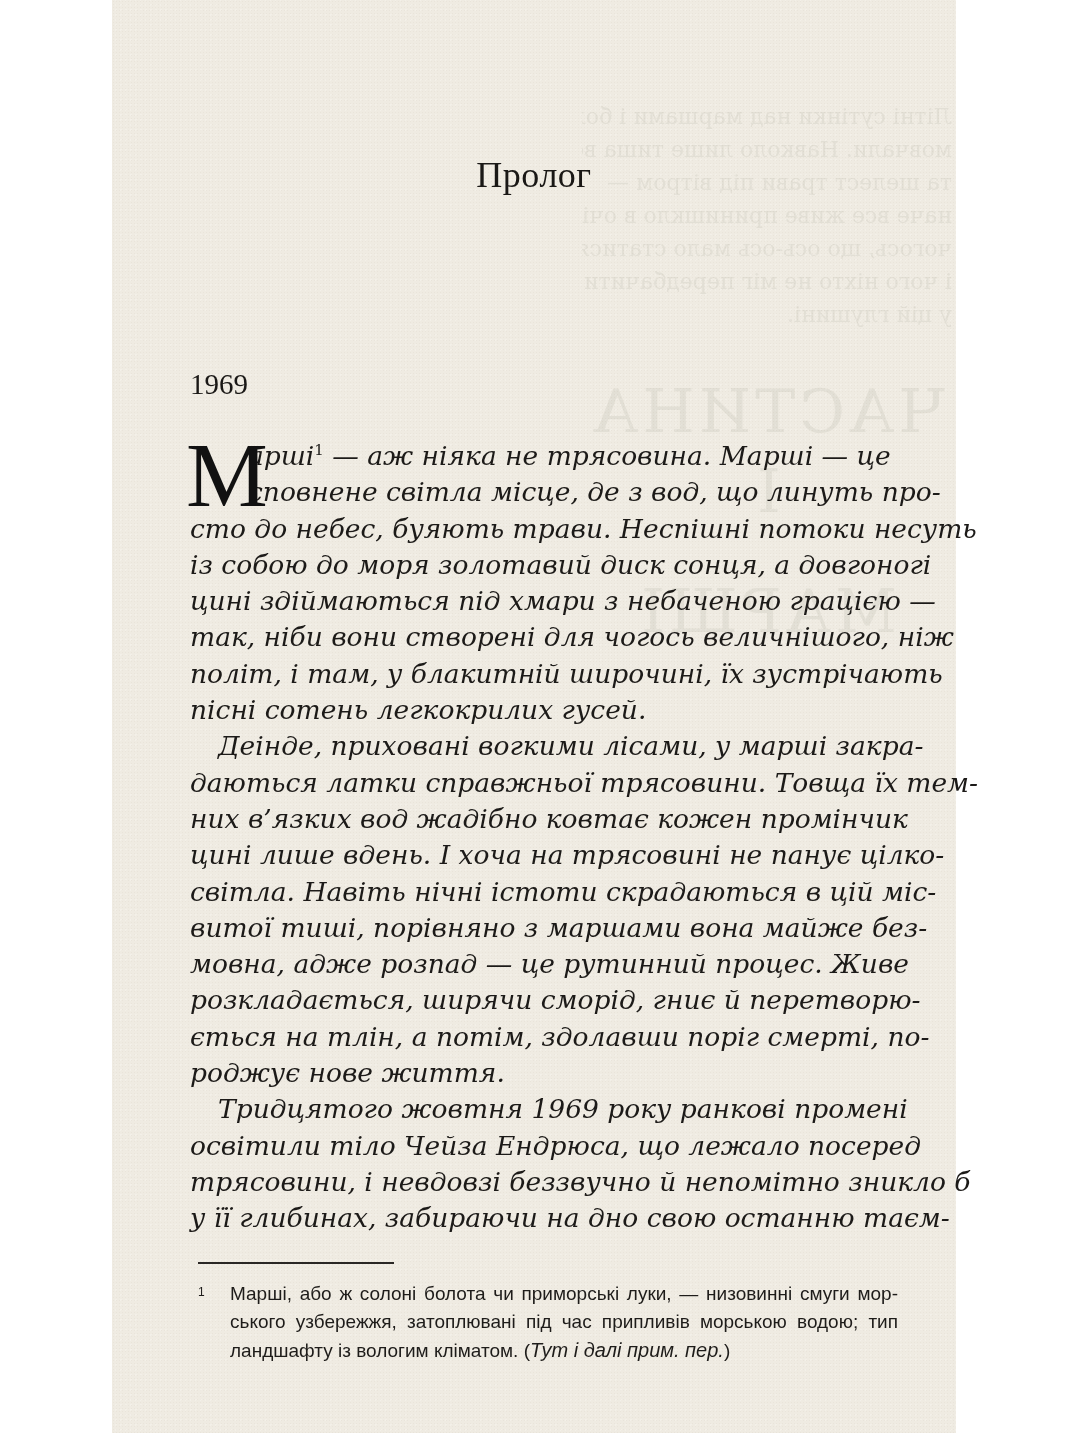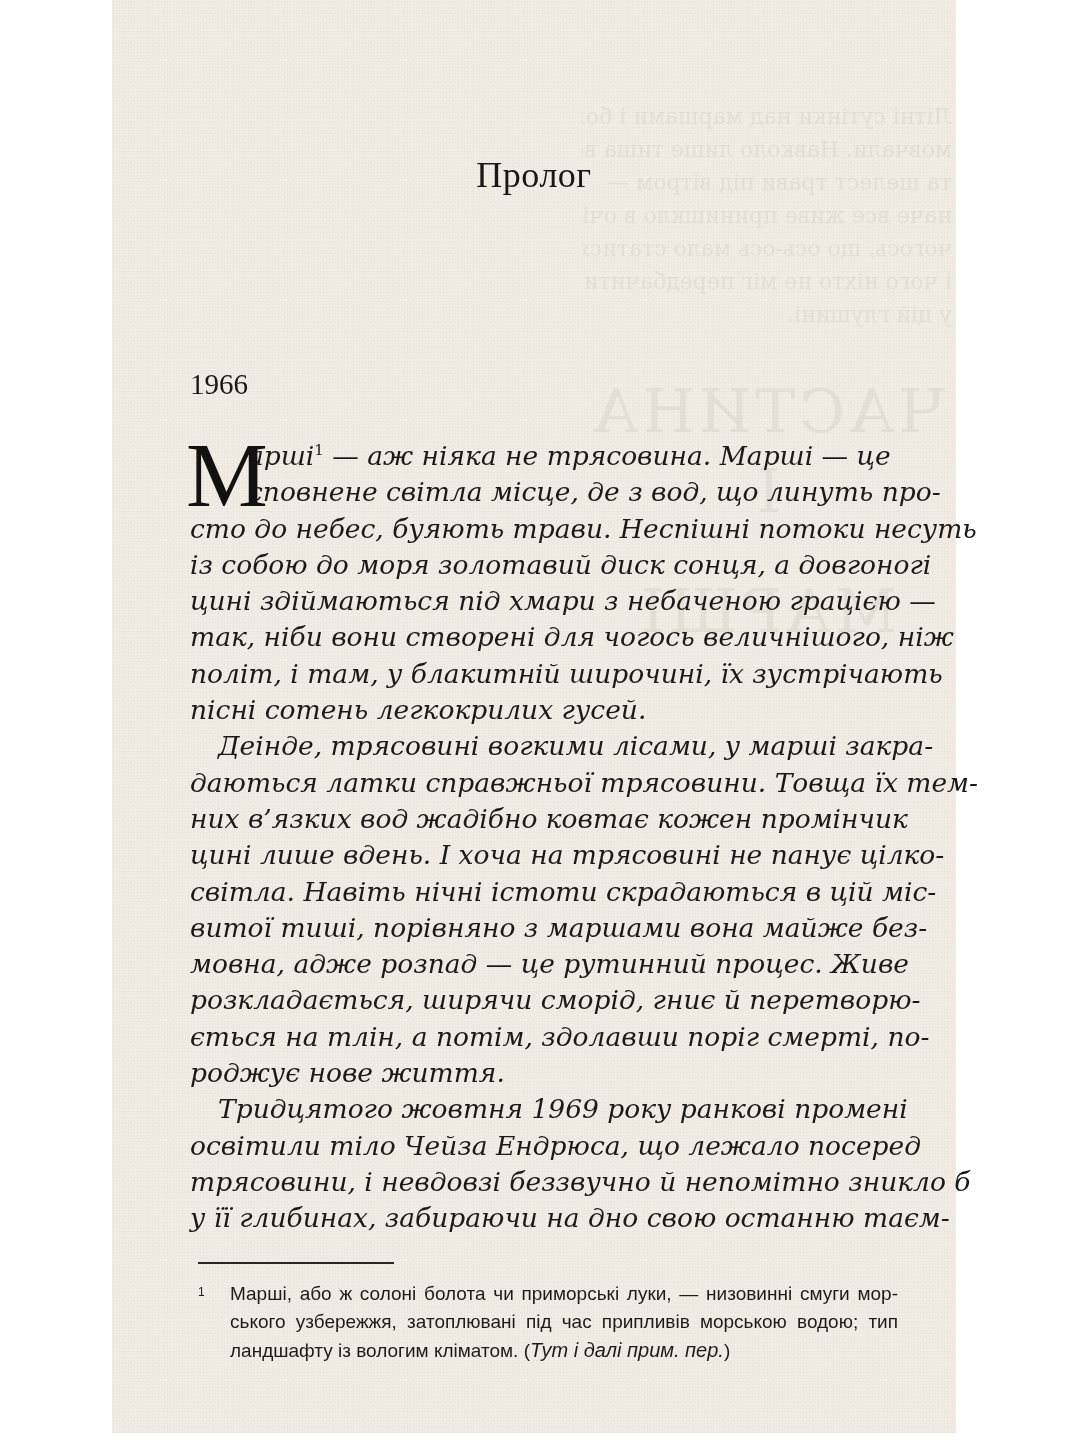--- a/index.html
+++ b/index.html
@@ -167,35 +167,35 @@
     <div class="bl-line">наче все живе принишкло в очікуванні</div>
     <div class="bl-line">чогось, що ось-ось мало статися</div>
     <div class="bl-line">і чого ніхто не міг передбачити</div>
     <div class="bl-line">у цій глушині.</div>
     <div class="bl-big">ЧАСТИНА І</div>
     <div class="bl-big">МАРШІ</div>
   </div>
 
   <div class="chapter-title">Пролог</div>
 
-  <div class="year">1966</div>
+  <div class="year">1969</div>
 
   <div class="body-text">
     <span class="dropcap">М</span>
 
     <span class="line dc"><span>арші</span><sup class="fnref">1</sup><span> — аж ніяка не трясовина. Маршi — це</span></span>
     <span class="line dc">сповнене світла місце, де з вод, що линуть про-</span>
     <span class="line">сто до небес, буяють трави. Неспішні потоки несуть</span>
     <span class="line">із собою до моря золотавий диск сонця, а довгоногі</span>
     <span class="line">цині здіймаються під хмари з небаченою грацією —</span>
     <span class="line">так, ніби вони створені для чогось величнішого, ніж</span>
     <span class="line">політ, і там, у блакитній широчині, їх зустрічають</span>
     <span class="line last">пісні сотень легкокрилих гусей.</span>
 
-    <span class="line indent">Деінде, трясовині вогкими лісами, у марші закра-</span>
+    <span class="line indent">Деінде, приховані вогкими лісами, у марші закра-</span>
     <span class="line">даються латки справжньої трясовини. Товща їх тем-</span>
     <span class="line">них в’язких вод жадібно ковтає кожен промінчик</span>
     <span class="line">цині лише вдень. І хоча на трясовині не панує цілко-</span>
     <span class="line">світла. Навіть нічні істоти скрадаються в цій міс-</span>
     <span class="line">витої тиші, порівняно з маршами вона майже без-</span>
     <span class="line">мовна, адже розпад — це рутинний процес. Живе</span>
     <span class="line">розкладається, ширячи сморід, гниє й перетворю-</span>
     <span class="line">ється на тлін, а потім, здолавши поріг смерті, по-</span>
     <span class="line last">роджує нове життя.</span>
 

